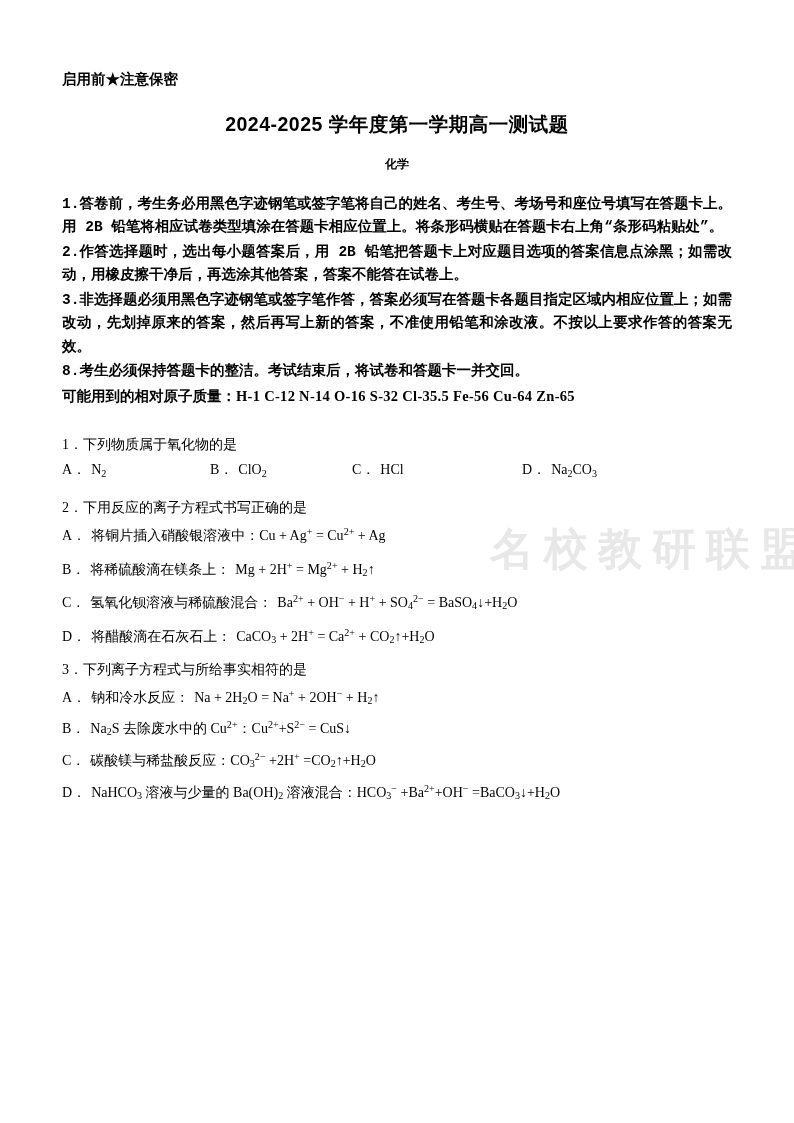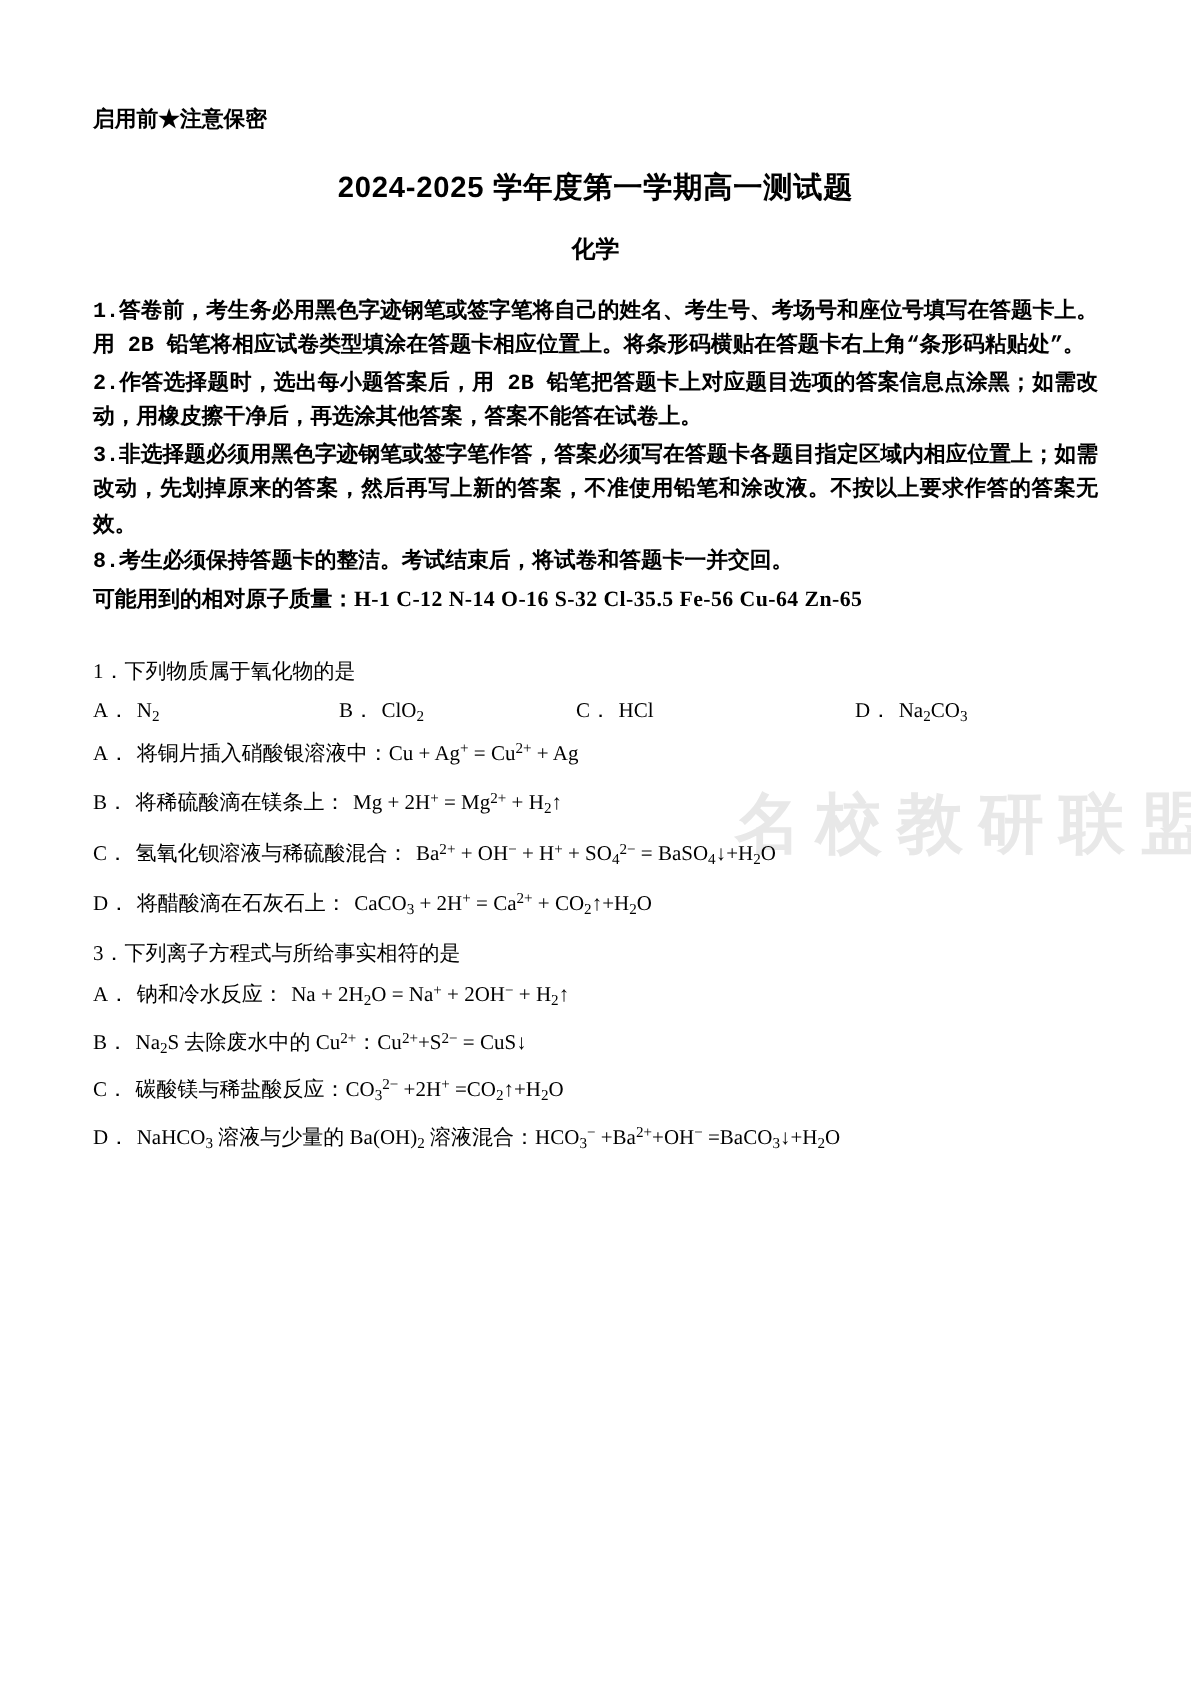--- a/index.html
+++ b/index.html
@@ -51,21 +51,21 @@
   .doc-title {
     text-align: center;
     font-size: 19.5px;
     font-weight: bold;
     font-family: "Liberation Sans", sans-serif;
     letter-spacing: 0.5px;
     margin-bottom: 18px;
   }
   .subject {
     text-align: center;
-    font-size: 16px;
+    font-size: 12px;
     font-weight: bold;
     font-family: "Liberation Sans", sans-serif;
     margin-bottom: 20px;
   }
   .notice-head {
     font-size: 14.5px;
     font-weight: bold;
     font-family: "Liberation Sans", sans-serif;
     margin-bottom: 3px;
   }
@@ -101,22 +101,21 @@
     font-size: 14px;
     line-height: 1.5;
     margin-bottom: 4px;
   }
   .q-stem {
     margin-bottom: 6px;
   }
   .opt-row {
     display: flex;
     font-size: 14px;
-    margin-bottom: 8px;
-    gap: 16px;
+    margin-bottom: 18px;
   }
   .opt-row > div {
     white-space: nowrap;
   }
   .opt-a { width: 148px; }
   .opt-b { width: 142px; }
   .opt-c { width: 170px; }
   .opt-d { width: 150px; }
   .opt-block {
     font-size: 14px;
@@ -169,20 +168,23 @@
       </div>
       <div class="opt-row">
         <div class="opt-a">A．<span class="sp"></span>N<sub>2</sub></div>
         <div class="opt-b">B．<span class="sp"></span>ClO<sub>2</sub></div>
         <div class="opt-c">C．<span class="sp"></span>HCl</div>
         <div class="opt-d">D．<span class="sp"></span>Na<sub>2</sub>CO<sub>3</sub></div>
       </div>
     </div>
 
     <div class="q-block">
+      <div class="question q-stem">
+        <span>2．</span><span>下用反应的离子方程式书写正确的是</span>
+      </div>
       <div class="opt-block">
         A．<span class="sp"></span>将铜片插入硝酸银溶液中：Cu + Ag<sup>+</sup> = Cu<sup>2+</sup> + Ag
       </div>
       <div class="opt-block">
         B．<span class="sp"></span>将稀硫酸滴在镁条上：<span class="sp"></span>Mg + 2H<sup>+</sup> = Mg<sup>2+</sup> + H<sub>2</sub>↑
       </div>
       <div class="opt-block">
         C．<span class="sp"></span>氢氧化钡溶液与稀硫酸混合：<span class="sp"></span>Ba<sup>2+</sup> + OH<sup>−</sup> + H<sup>+</sup> + SO<sub>4</sub><sup>2−</sup> = BaSO<sub>4</sub>↓+H<sub>2</sub>O
       </div>
       <div class="opt-block">

